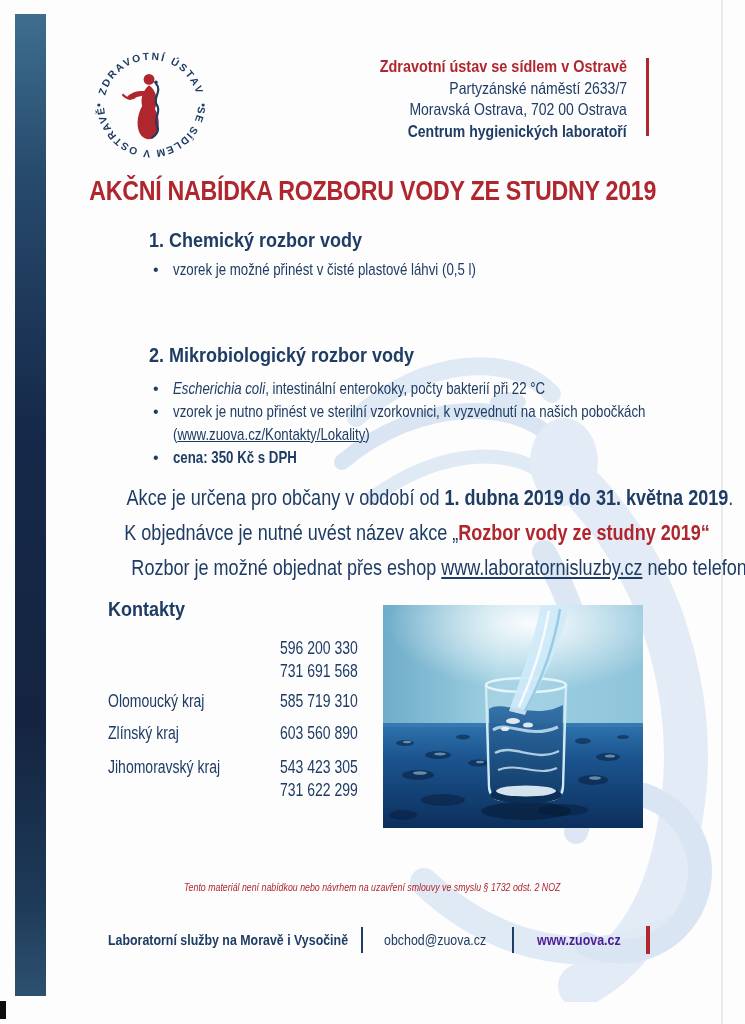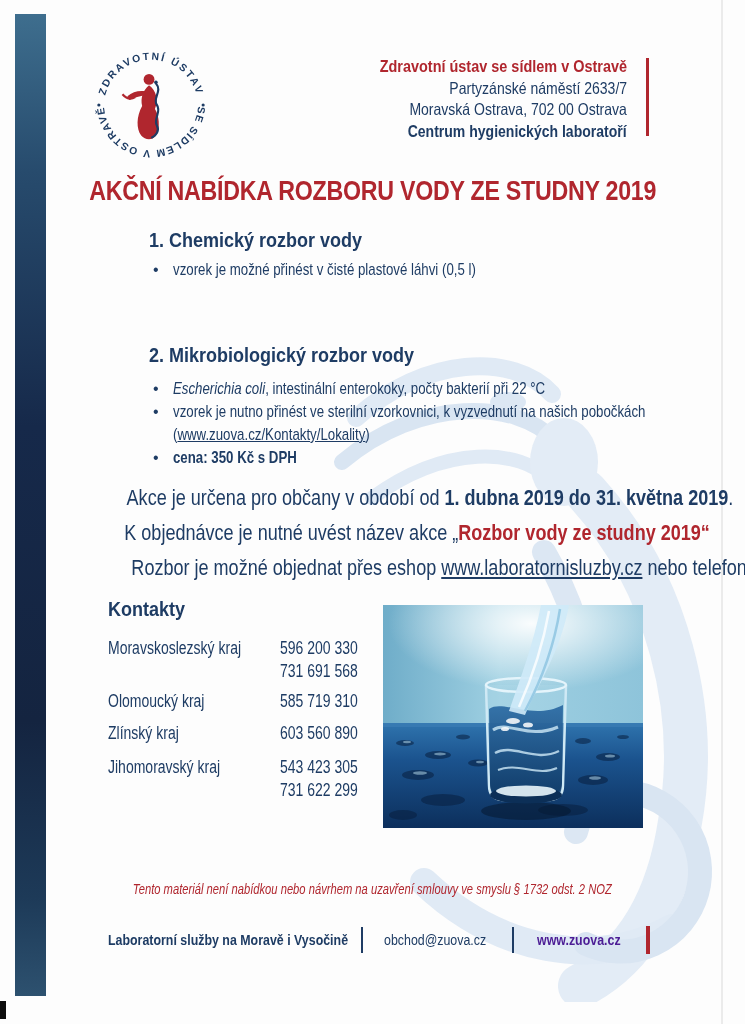--- a/index.html
+++ b/index.html
@@ -55,21 +55,21 @@
   .contacts-h{position:absolute;left:108px;top:598px;z-index:3;font-size:20px;font-weight:bold;white-space:nowrap;}
   .contacts-h>span{display:inline-block;transform:scaleX(.9);transform-origin:left center;}
   .contacts{position:absolute;left:108px;top:638px;width:300px;height:170px;z-index:3;font-size:17.5px;}
   .contacts .cl{position:absolute;white-space:nowrap;}
   .contacts .cl>span{display:inline-block;transform:scaleX(.8);transform-origin:left center;white-space:nowrap;}
   .ph{left:172px;}
   
   .photo{position:absolute;left:383px;top:605px;width:260px;height:223px;z-index:2;}
   
   .disclaimer{position:absolute;left:60px;right:60px;top:881px;text-align:center;z-index:3;
-    color:#b0262e;font-style:italic;font-size:14px;}
+    color:#b0262e;font-style:italic;font-size:11px;}
   .disclaimer>span{display:inline-block;transform:scaleX(.8);transform-origin:center center;white-space:nowrap;}
   .footer-row{position:absolute;left:0;top:929px;width:745px;height:28px;z-index:3;font-size:15.5px;}
   .footer-row .fi{position:absolute;top:2px;white-space:nowrap;}
   .footer-row .fi>span{display:inline-block;transform:scaleX(.8);transform-origin:left center;white-space:nowrap;}
   .f-brand{left:108px;font-weight:bold;}
   .f-email{left:384px;}
   .f-web{left:537px;color:#4c1d95;font-weight:bold;}
   .f-div{position:absolute;top:-2px;width:2px;height:26px;background:#1e3c64;}
   .f-div1{left:361px;} .f-div2{left:512px;}
   .f-redbar{position:absolute;left:646px;top:-3px;width:4px;height:28px;background:#b0262e;}
@@ -181,21 +181,20 @@
   <div class="promo promo-3">
     <span>
       <span>Rozbor je možné objednat přes eshop </span><span class="doc-link">www.laboratornisluzby.cz</span><span> nebo telefonicky.</span>
     </span>
   </div>
 
   <div class="contacts-h">
     <span>Kontakty</span>
   </div>
   <div class="contacts">
-    <div class="cl" style="left:0;top:0"><span>Moravskoslezský kraj</span></div>
     <div class="cl ph" style="top:0"><span>596 200 330</span></div>
     <div class="cl ph" style="top:23px"><span>731 691 568</span></div>
 
     <div class="cl" style="left:0;top:53px"><span>Olomoucký kraj</span></div>
     <div class="cl ph" style="top:53px"><span>585 719 310</span></div>
 
     <div class="cl" style="left:0;top:85px"><span>Zlínský kraj</span></div>
     <div class="cl ph" style="top:85px"><span>603 560 890</span></div>
 
     <div class="cl" style="left:0;top:119px"><span>Jihomoravský kraj</span></div>

